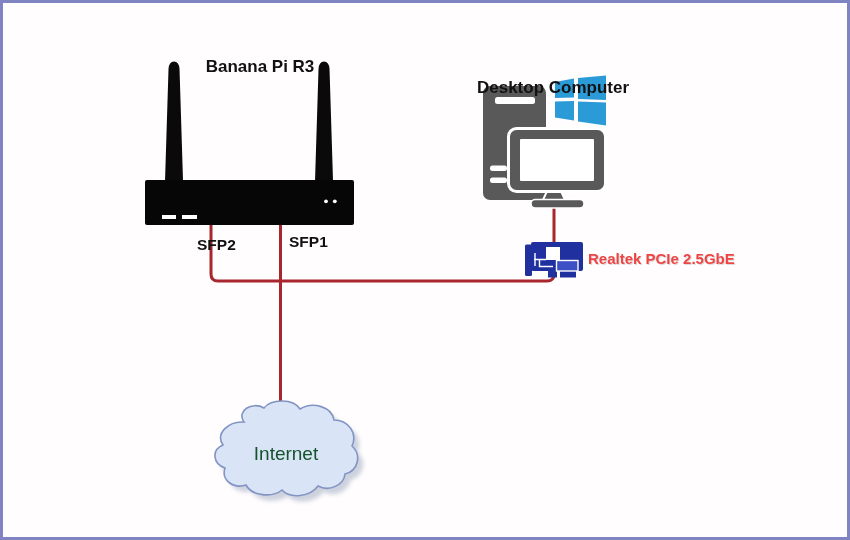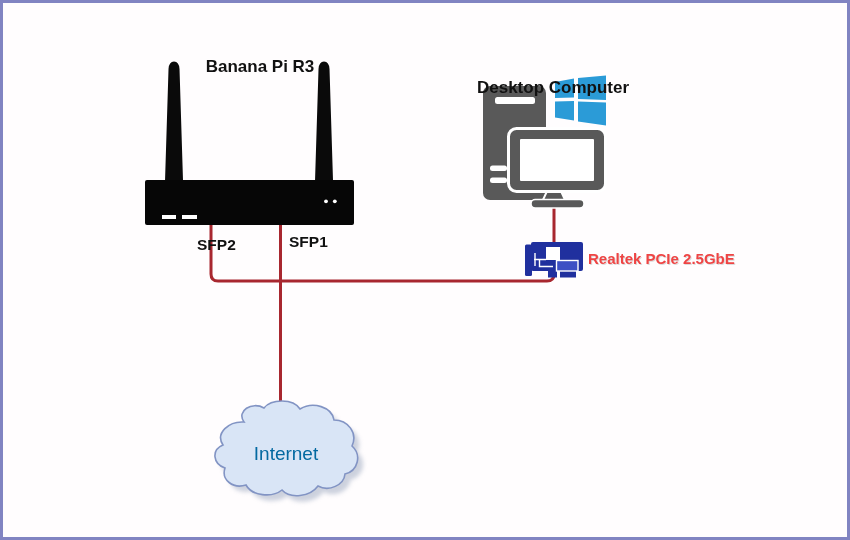--- a/index.html
+++ b/index.html
@@ -13,21 +13,21 @@
     font-family:"Liberation Sans", sans-serif;
   }
   .diagram-svg{position:absolute;left:0;top:0;}
   .lbl{position:absolute;color:#111;white-space:nowrap;}
   .lbl.bold{font-weight:700;}
   .router-title{left:157px;top:54px;width:200px;text-align:center;font-size:17px;}
   .desktop-title{left:455px;top:43px;width:190px;text-align:center;font-size:17px;margin-top:32px;}
   .sfp2-label{left:158px;top:233px;font-size:15.5px;margin-left:36px;}
   .sfp1-label{left:286px;top:230px;font-size:15.5px;}
   .nic-label{left:585px;top:247px;font-size:15px;color:#ef4444;text-shadow:1px 1px 0 #dcdcdc;}
-  .internet-label{left:225px;top:440px;width:116px;text-align:center;font-size:19px;color:#0369a1;}
+  .internet-label{left:225px;top:440px;width:116px;text-align:center;font-size:19px;color:#14532d;}
 </style>
 </head>
 <body>
 
 <div class="canvas">
 
   <svg class="diagram-svg" width="850" height="540" viewBox="0 0 850 540">
     <defs>
       <filter id="softblur" x="-20%" y="-20%" width="140%" height="140%">
         <feGaussianBlur stdDeviation="2"></feGaussianBlur>

